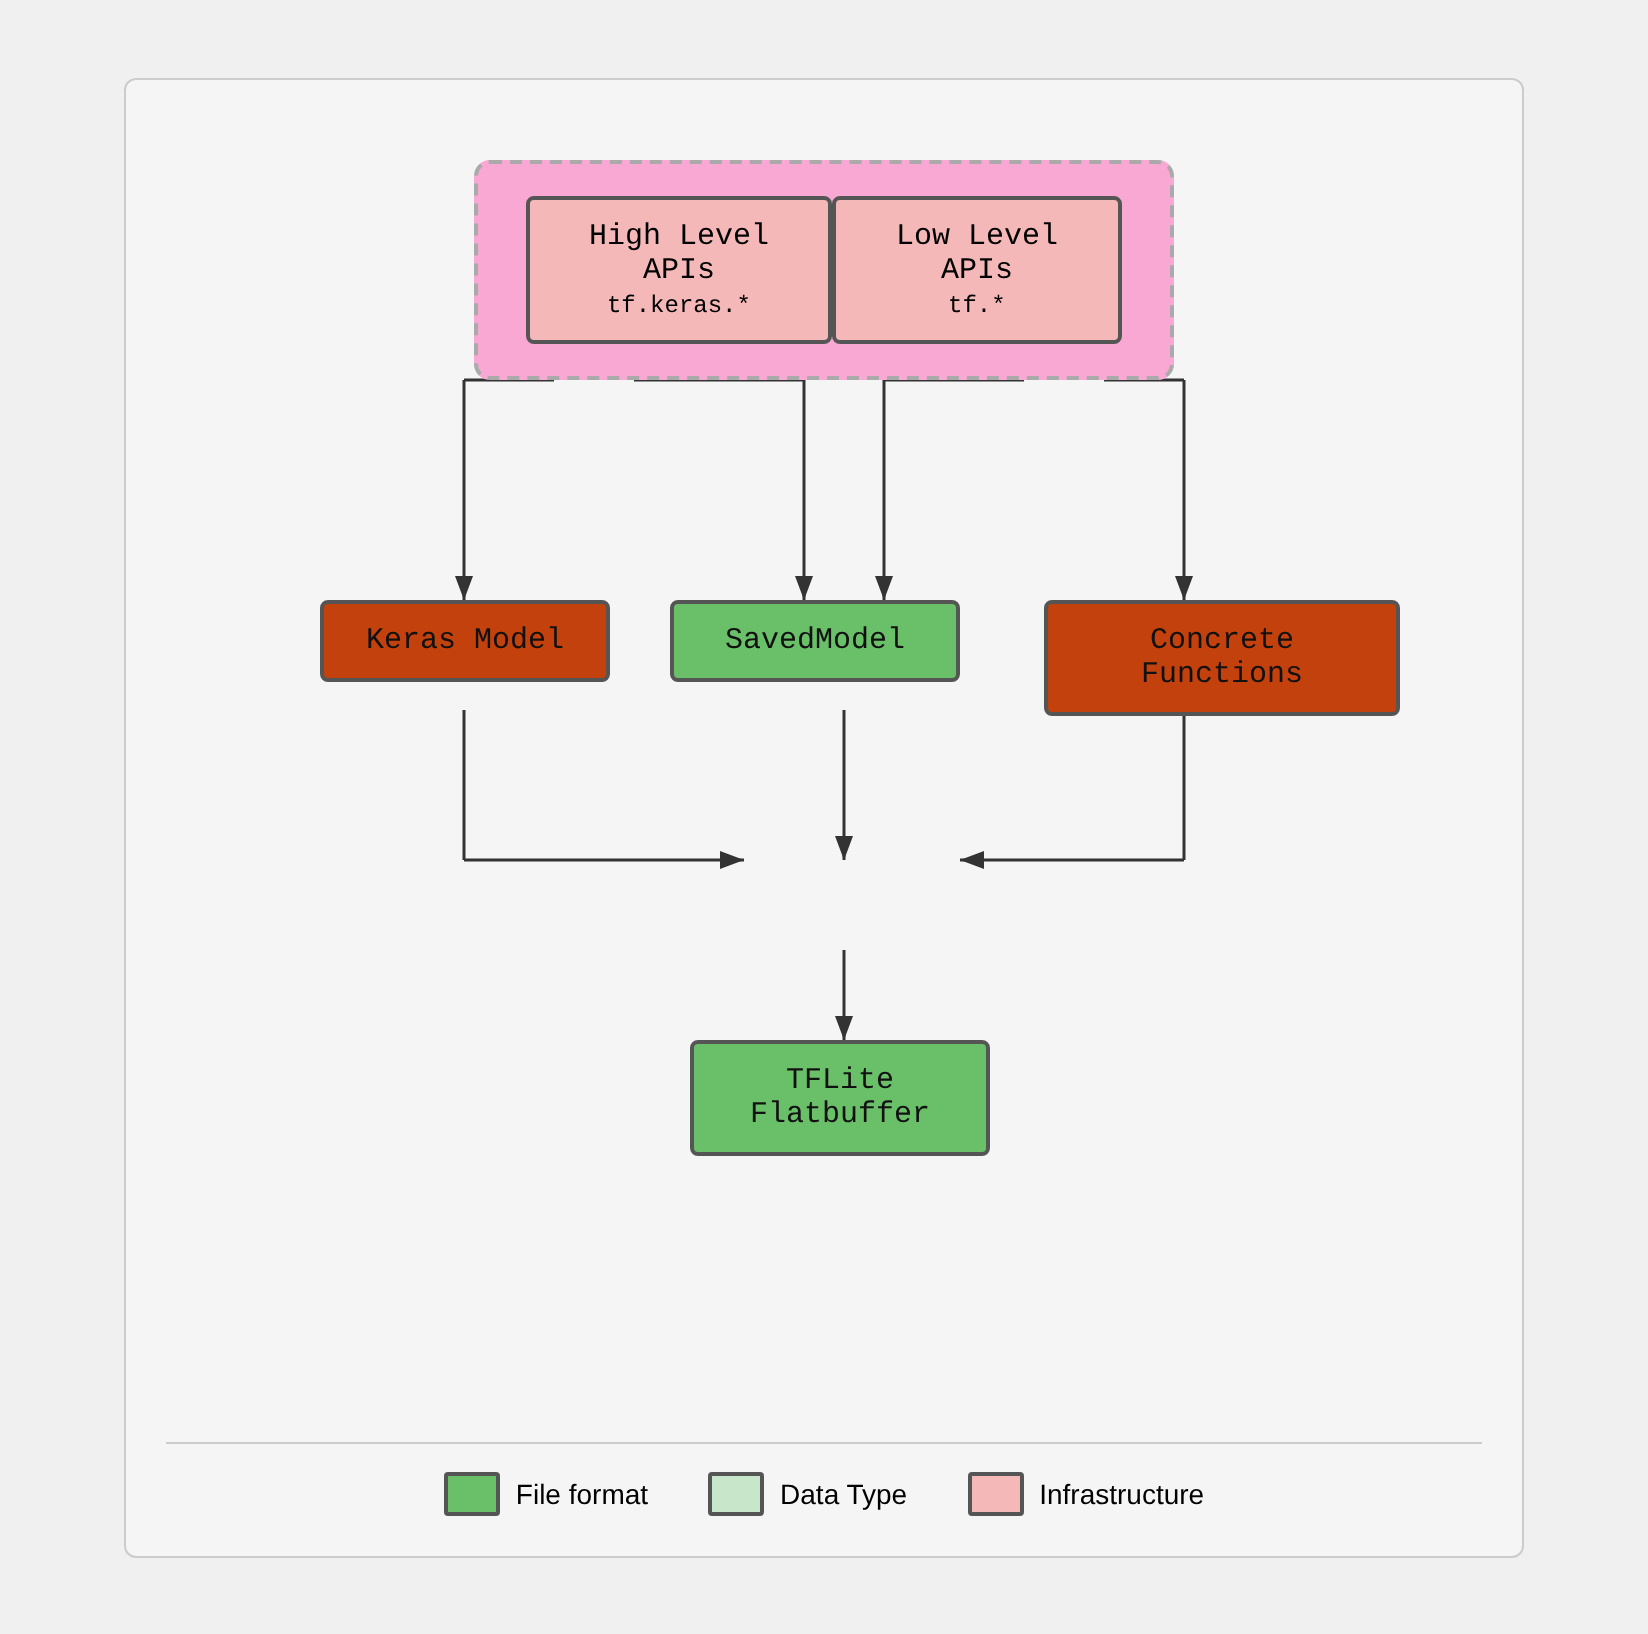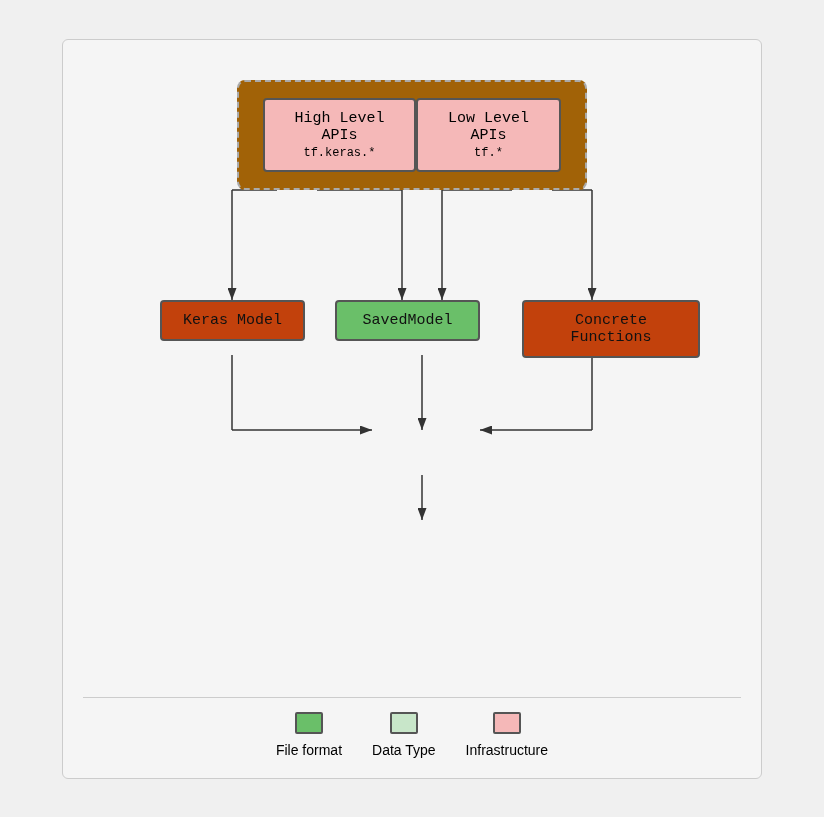--- a/index.html
+++ b/index.html
@@ -32,21 +32,21 @@
       position: relative;
       display: flex;
       flex-direction: column;
       align-items: center;
     }
 
     
     .top-group {
       border: 2px dashed #aaa;
       border-radius: 8px;
-      background: #a16207;
+      background: #f9a8d4;
       padding: 16px 24px;
       display: flex;
       flex-direction: row;
       margin-bottom: 0px;
     }
 
     
     .box {
       border: 2px solid #555;
       border-radius: 4px;
@@ -100,21 +100,21 @@
       gap: 30px;
       margin-top: 18px;
       padding-top: 14px;
       border-top: 1px solid #ccc;
       width: 100%;
       justify-content: center;
     }
 
     .legend-item {
       display: flex;
-      flex-direction: column;
+      flex-direction: row;
       align-items: center;
       gap: 8px;
       font-size: 14px;
       font-family: Arial, sans-serif;
     }
 
     .legend-box {
       width: 28px;
       height: 22px;
       border: 2px solid #555;
@@ -192,20 +192,23 @@
 
       <div class="abs-box box box-green" style="left: 203px; top: 230px; width: 145px;">
         <span>SavedModel</span>
       </div>
 
       <div class="abs-box box box-light-green" style="left: 390px; top: 230px; width: 178px;">
         <span>Concrete Functions</span>
       </div>
 
 
+      <div class="abs-box box box-green" style="left: 213px; top: 450px; width: 150px;">
+        <span>TFLite Flatbuffer</span>
+      </div>
 
     </div>
   </div>
 
   <div class="legend">
     <div class="legend-item">
       <div class="legend-box legend-green"></div>
       <span>File format</span>
     </div>
     <div class="legend-item">

